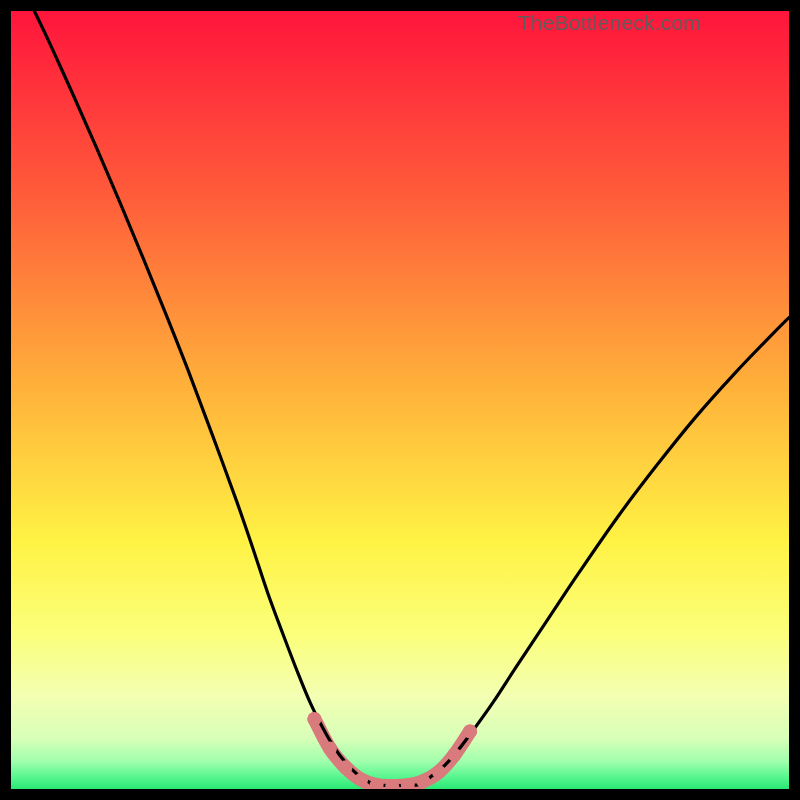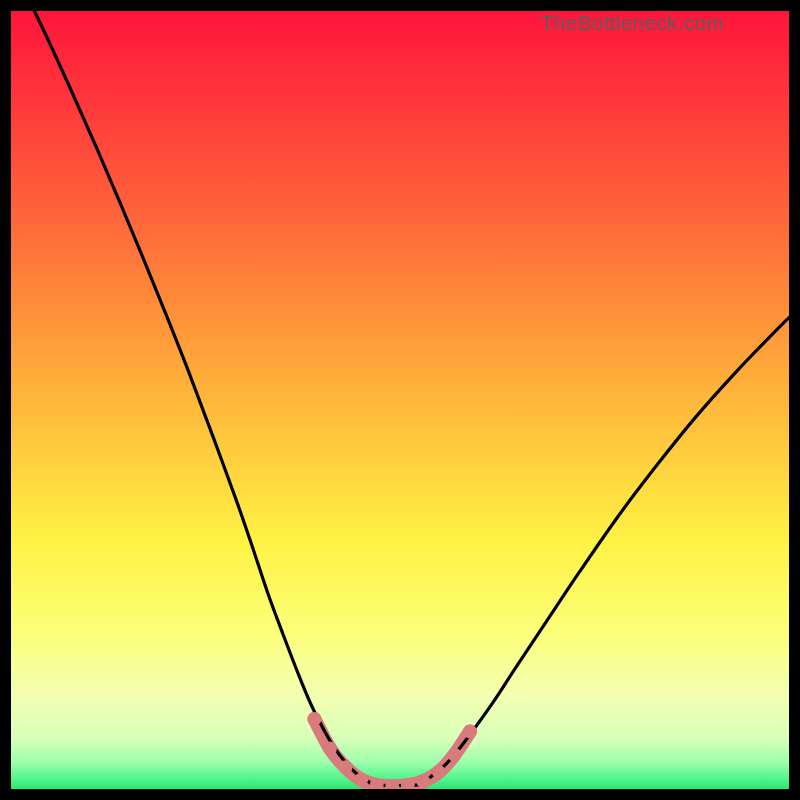--- a/index.html
+++ b/index.html
@@ -11,21 +11,20 @@
     overflow: hidden;
     font-family: Arial, Helvetica, sans-serif;
   }
   .frame {
     position: absolute;
     left: 11px;
     top: 11px;
     width: 696px;
     height: 778px;
     background: #bef264;
-    padding-left: 23px;
   }
   .plot-area {
     position: absolute;
     left: 0;
     top: 0;
     width: 778px;
     height: 778px;
   }
   .watermark {
     position: absolute;

